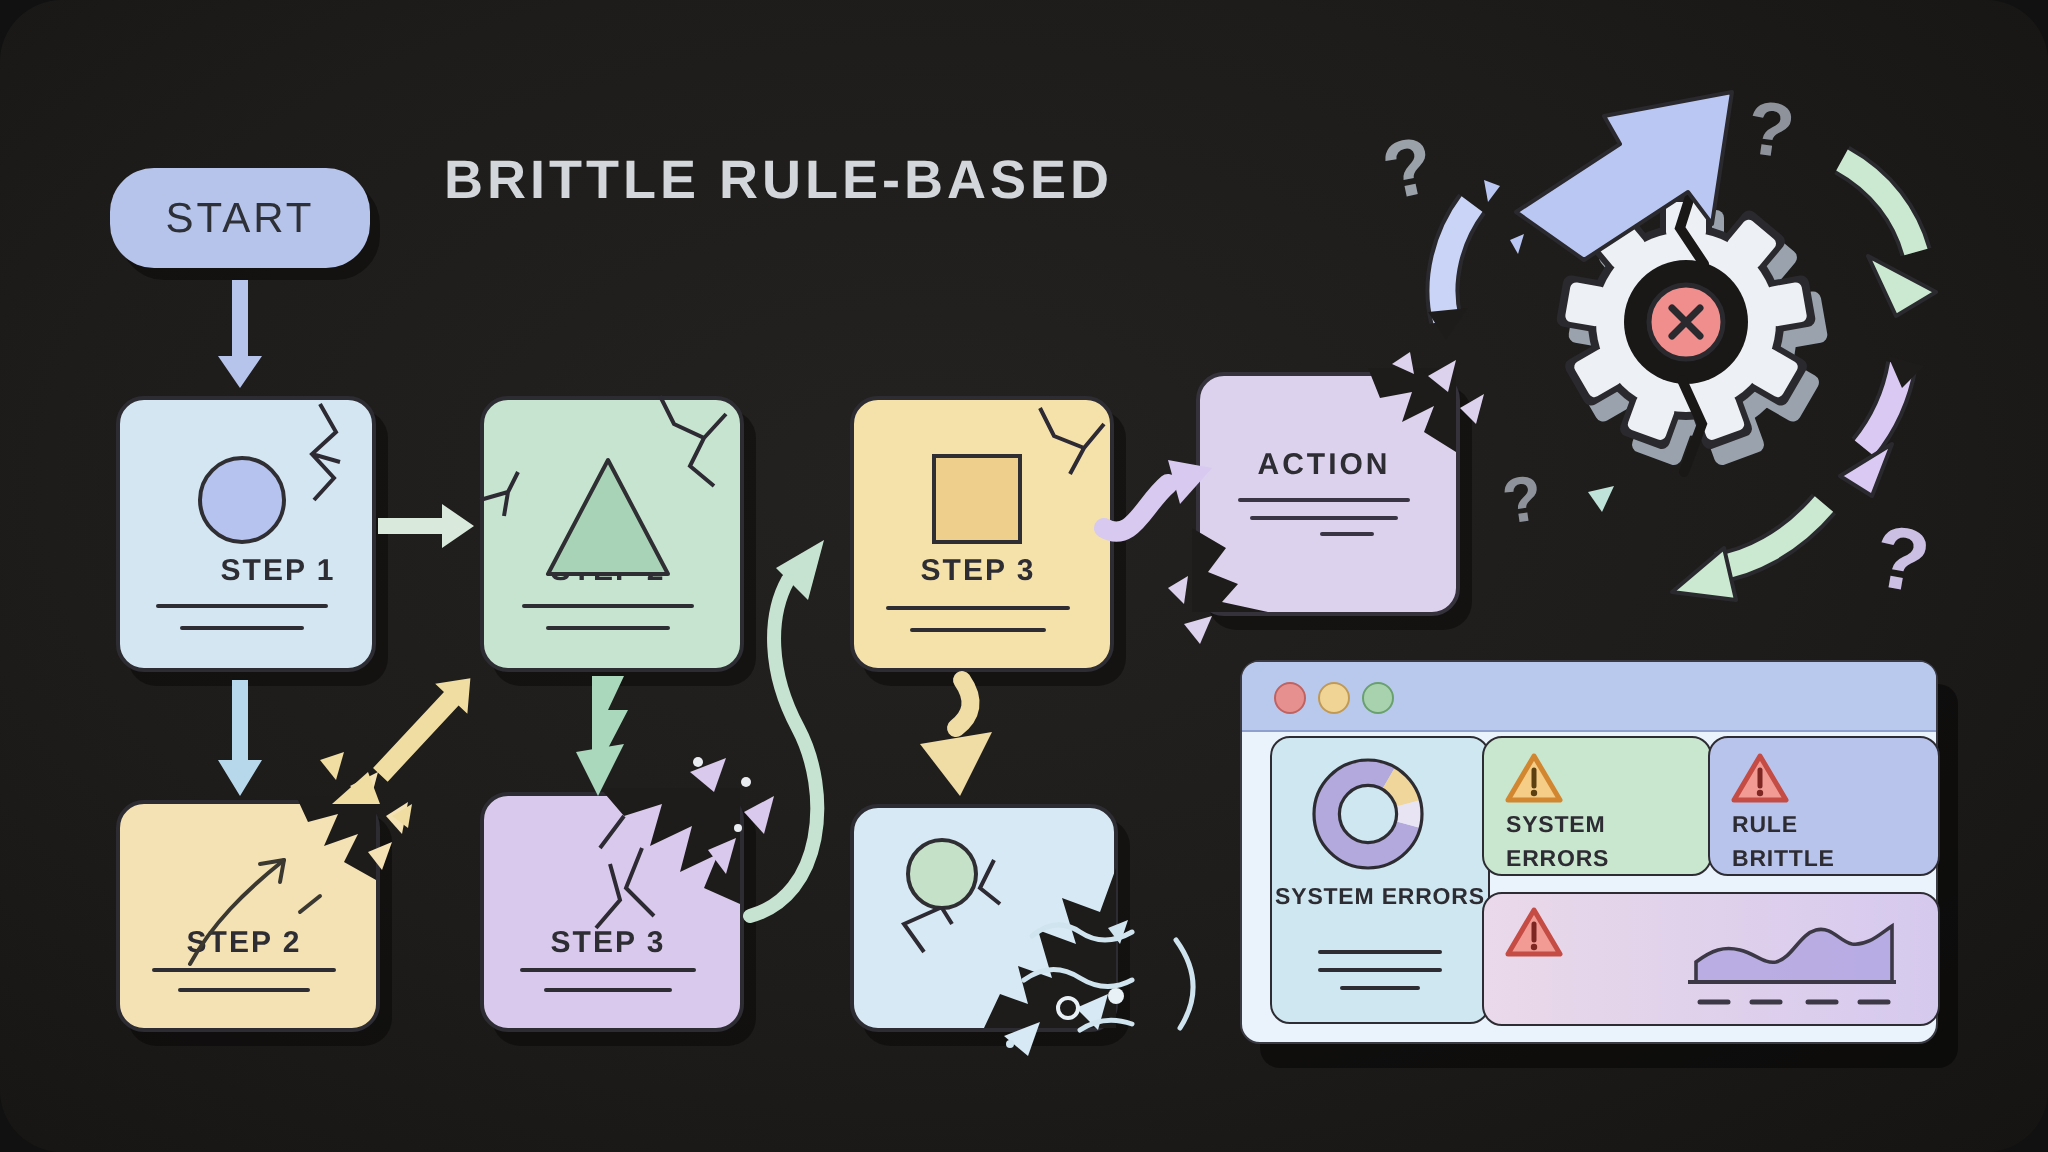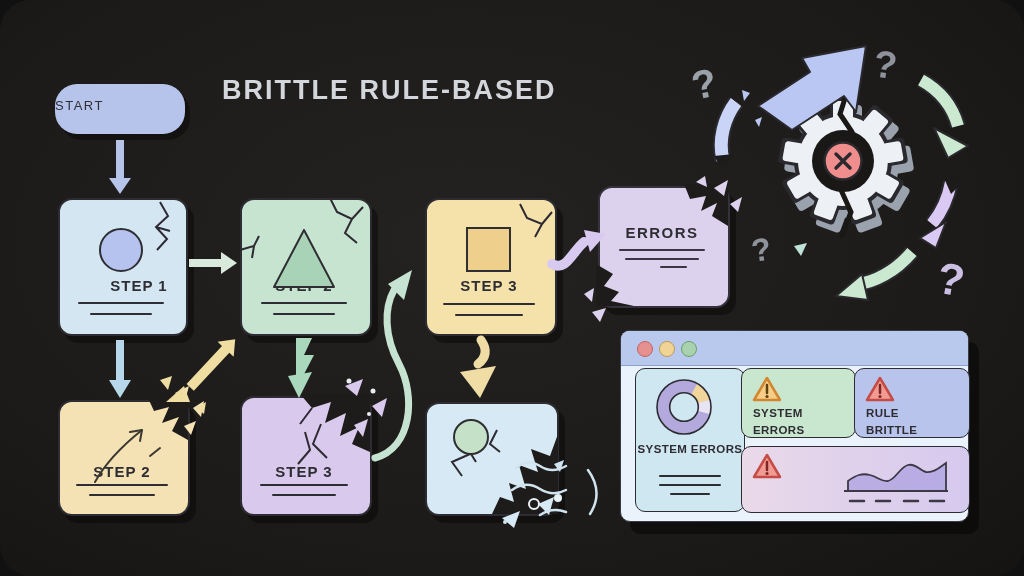--- a/index.html
+++ b/index.html
@@ -11,22 +11,22 @@
   }
   .box{position:absolute;border-radius:14px;border:2px solid #2d2c32;
        box-shadow:6px 7px 0 rgba(0,0,0,0.38);z-index:1;}
   .pill{position:absolute;border-radius:22px;background:#b6c3ea;
         box-shadow:5px 6px 0 rgba(0,0,0,0.38);z-index:1;}
   .box-label{position:absolute;width:100%;text-align:center;font-size:15px;
         font-weight:600;color:#2e2d33;letter-spacing:1px;z-index:2;}
   .line{position:absolute;background:#2e2d33;height:2px;border-radius:2px;z-index:2;}
   .title{position:absolute;left:222px;top:74px;z-index:2;color:#d3d7db;
         font-size:27px;font-weight:600;letter-spacing:2px;line-height:1.22;}
-  .start-label{position:absolute;width:100%;text-align:left;top:14px;
-        font-size:13px;font-weight:500;color:#2e3038;letter-spacing:1.5px;}
+  .start-label{position:absolute;width:100%;text-align:center;top:14px;
+        font-size:21px;font-weight:500;color:#2e3038;letter-spacing:1.5px;}
   #overlay{position:absolute;left:0;top:0;z-index:5;pointer-events:none;}
   
   #window{position:absolute;left:620px;top:330px;width:347px;height:190px;
         background:#eaf2fb;border:1.5px solid #3a3a42;border-radius:10px;
         box-shadow:10px 12px 0 rgba(0,0,0,0.45);z-index:10;}
   #titlebar{position:absolute;left:0;top:0;right:0;height:34px;background:#b9c9ee;
         border-radius:8px 8px 0 0;border-bottom:1.5px solid #8fa0cf;}
   .dot{position:absolute;top:10px;width:14px;height:14px;border-radius:50%;}
   .card{position:absolute;border:1.5px solid #2e2c33;border-radius:10px;padding-left:10px;}
   .card-label{position:absolute;font-size:11.5px;font-weight:600;color:#2e2c33;
@@ -56,21 +56,21 @@
   <div class="box-label" style="left:240px;top:277px;width:128px;">STEP 2</div>
   <div class="line" style="left:261px;top:302px;width:86px;"></div>
   <div class="line" style="left:273px;top:313px;width:62px;"></div>
 
   <div class="box" style="left:425px;top:198px;width:128px;height:134px;background:#f5e2ab;"></div>
   <div class="box-label" style="left:425px;top:277px;width:128px;">STEP 3</div>
   <div class="line" style="left:443px;top:303px;width:92px;"></div>
   <div class="line" style="left:455px;top:314px;width:68px;"></div>
 
   <div class="box" style="left:598px;top:186px;width:128px;height:118px;background:#dcd2ee;border-color:#35323c;"></div>
-  <div class="box-label" style="left:598px;top:224px;width:128px;letter-spacing:1.5px;">ERRORS</div>
+  <div class="box-label" style="left:598px;top:224px;width:128px;letter-spacing:1.5px;">ACTION</div>
   <div class="line" style="left:619px;top:249px;width:86px;background:#3a3544;"></div>
   <div class="line" style="left:625px;top:258px;width:74px;background:#3a3544;"></div>
   <div class="line" style="left:660px;top:266px;width:27px;background:#3a3544;"></div>
 
   <div class="box" style="left:58px;top:400px;width:128px;height:112px;background:#f4e2b4;"></div>
   <div class="box-label" style="left:58px;top:463px;width:128px;">STEP 2</div>
   <div class="line" style="left:76px;top:484px;width:92px;"></div>
   <div class="line" style="left:89px;top:494px;width:66px;"></div>
 
   <div class="box" style="left:240px;top:396px;width:128px;height:116px;background:#d9c9ec;"></div>

